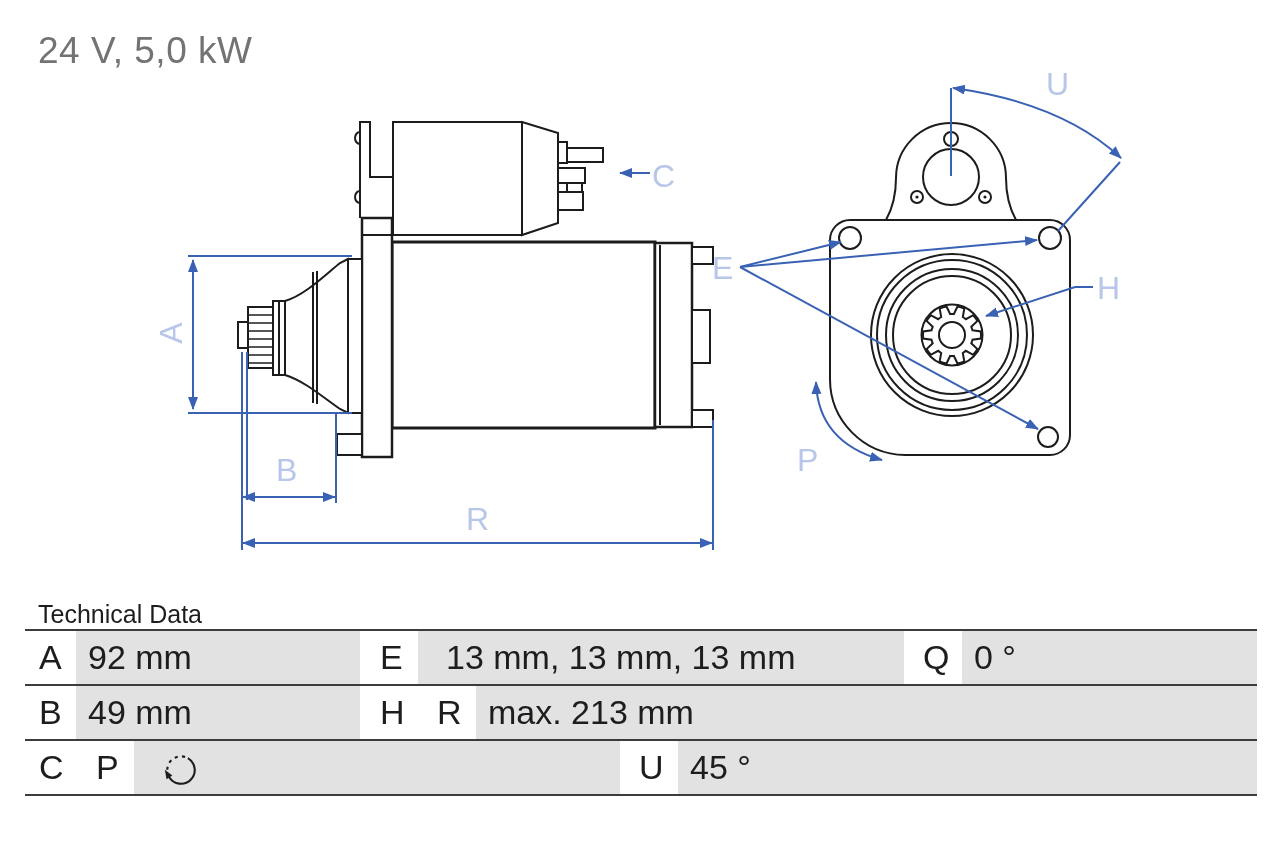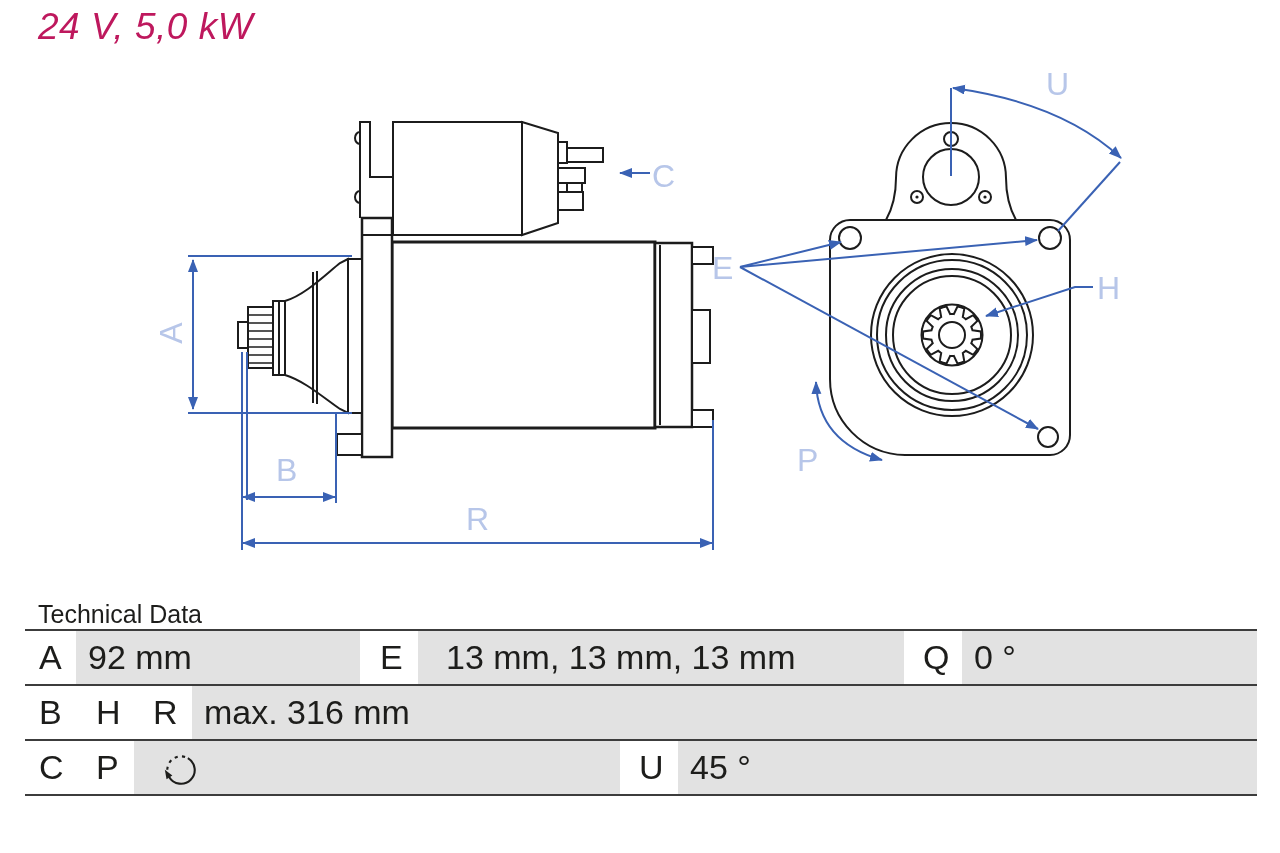--- a/index.html
+++ b/index.html
@@ -1,22 +1,22 @@
 <!DOCTYPE html>
 <html><head>
 <meta charset="utf-8">
 <style>
   html,body{margin:0;padding:0;}
   body{
     width:1280px;height:853px;position:relative;background:#ffffff;
     font-family:"Liberation Sans",sans-serif;color:#1d1d1b;overflow:hidden;
   }
   .page-title{
-    position:absolute;left:38px;top:6px;font-size:37px;font-weight:500;
-    letter-spacing:0.5px;color:#be185d;font-style:italic;
+    position:absolute;left:38px;top:30px;font-size:37px;font-weight:500;
+    letter-spacing:0.5px;color:#737373;
   }
   .drawing{position:absolute;left:0;top:0;width:1280px;height:580px;}
   .section-heading{
     position:absolute;left:38px;top:600px;font-size:25px;font-weight:400;color:#1d1d1b;
   }
   .spec-table{position:absolute;left:25px;top:629px;width:1232px;}
   .spec-row{display:flex;height:53px;border-top:2px solid #3c3c3c;}
   .spec-table .spec-row:last-child{border-bottom:2px solid #3c3c3c;}
   .cell{display:flex;align-items:center;box-sizing:border-box;font-size:34px;color:#1d1d1b;}
   .k{background:#ffffff;}
@@ -182,23 +182,24 @@
     <div class="cell k k1">A</div>
     <div class="cell v v1">92 mm</div>
     <div class="cell k k2">E</div>
     <div class="cell v v2">13 mm, 13 mm, 13 mm</div>
     <div class="cell k k3">Q</div>
     <div class="cell v v3">0 °</div>
   </div>
 
   <div class="spec-row">
     <div class="cell k k1">B</div>
+    <div class="cell v v1">49 mm</div>
     <div class="cell k k2">H</div>
     <div class="cell k k3">R</div>
-    <div class="cell v v3">max. 316 mm</div>
+    <div class="cell v v3">max. 213 mm</div>
   </div>
 
   <div class="spec-row">
     <div class="cell k k1">C</div>
     <div class="cell k k2">P</div>
     <div class="cell v v2">
       <svg class="rot-icon" width="38" height="38" viewBox="0 0 36 36" xmlns="http://www.w3.org/2000/svg">
         <path d="M24.5,7.74 A13,13 0 1 1 6.74,25.5" stroke="#1d1d1b" stroke-width="2" fill="none"></path>
         <path d="M6.74,25.5 A13,13 0 0 1 24.5,7.74" stroke="#1d1d1b" stroke-width="2" fill="none" stroke-dasharray="3 4"></path>
         <polygon points="2.7,18.6 9.8,24.2 4.3,27.6" fill="#1d1d1b"></polygon>

